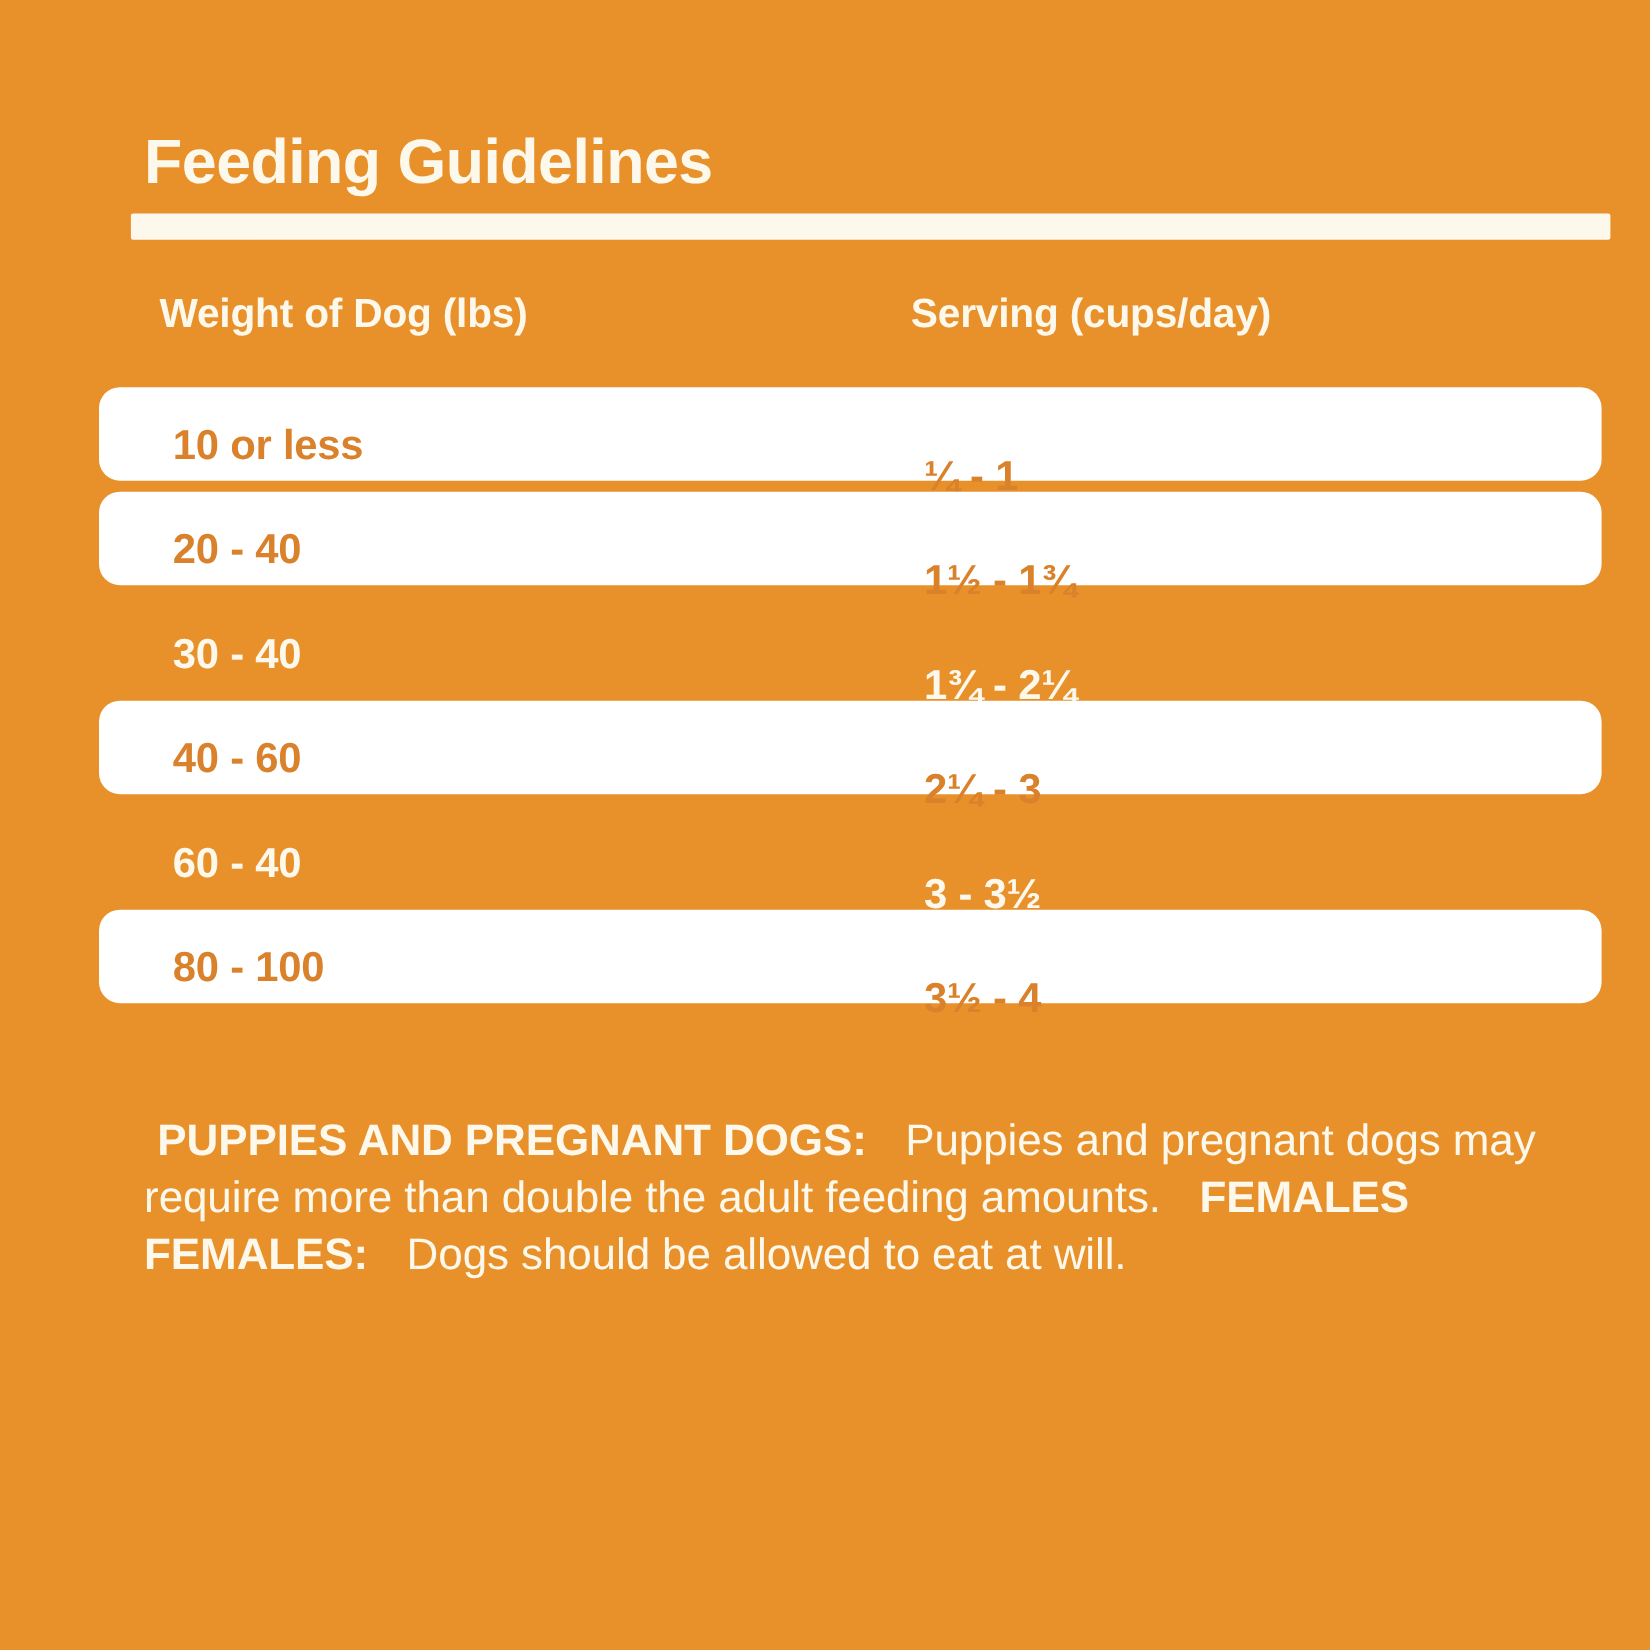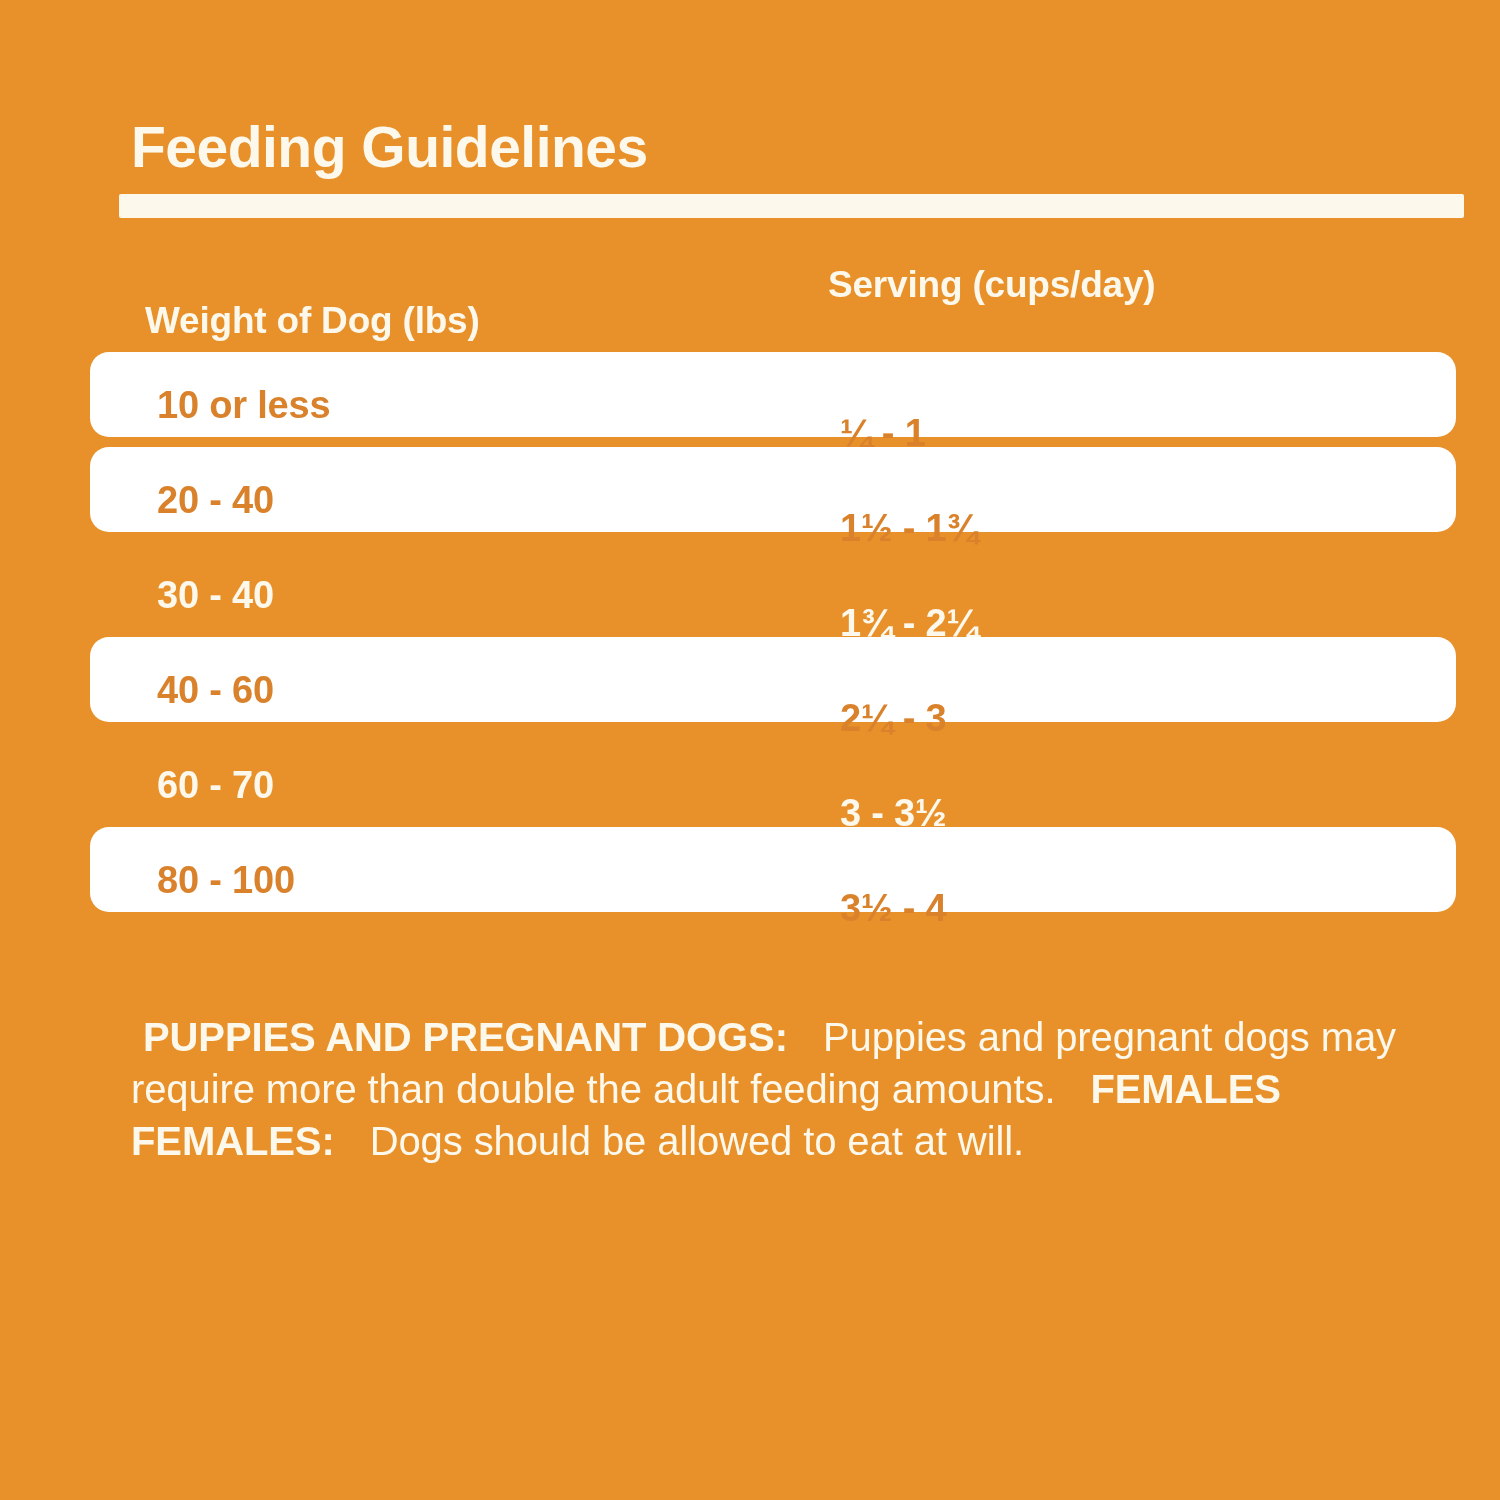--- a/index.html
+++ b/index.html
@@ -61,21 +61,21 @@
   .head-cell {
     position: absolute;
     top: 4px;
     font-size: 37px;
     font-weight: bold;
     color: #fdf8ec;
     letter-spacing: -0.2px;
     white-space: nowrap;
   }
 
-  .head-cell.col-weight { left: 97px; margin-top: 36px; }
+  .head-cell.col-weight { left: 97px; }
   .head-cell.col-serving { left: 780px; }
 
   .rows {
     position: relative;
   }
 
   .row {
     position: relative;
     height: 95px;
     display: block;
@@ -164,21 +164,21 @@
       </div>
 
       <div class="row odd">
         <div class="pill"></div>
         <div class="cell col-weight">40 - 60</div>
         <div class="cell col-serving">2¼ - 3</div>
       </div>
 
       <div class="row even">
 
-        <div class="cell col-weight">60 - 70</div>
+        <div class="cell col-weight">60 - 40</div>
         <div class="cell col-serving">3 - 3½</div>
       </div>
 
       <div class="row odd">
         <div class="pill"></div>
         <div class="cell col-weight">80 - 100</div>
         <div class="cell col-serving">3½ - 4</div>
       </div>
 
     </div>

